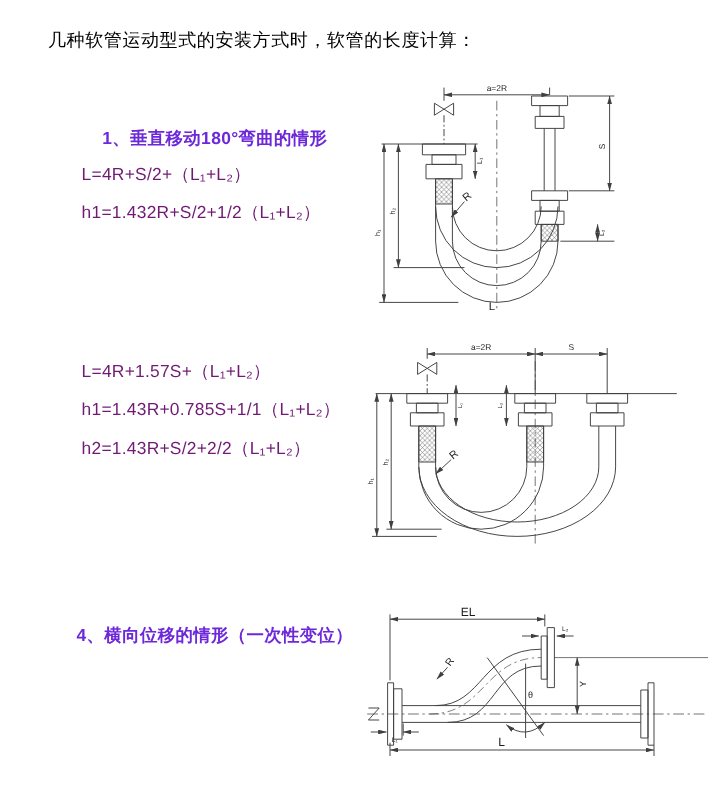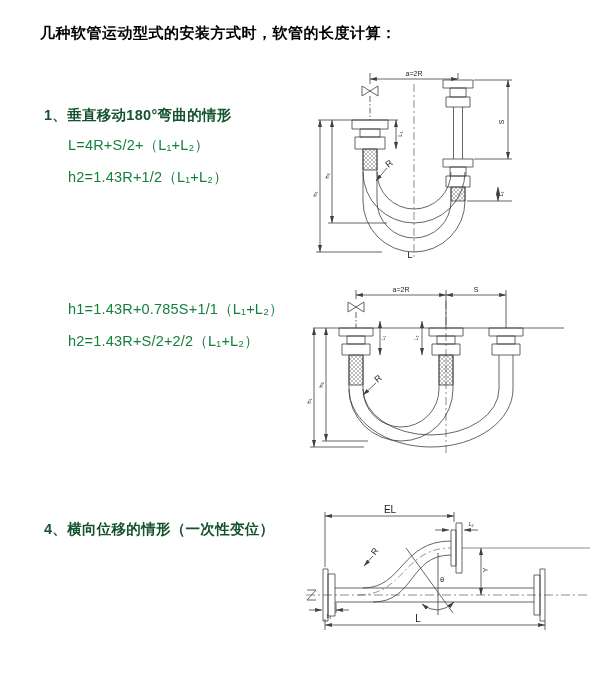--- a/index.html
+++ b/index.html
@@ -6,51 +6,52 @@
   .page{
     position:relative;
     width:600px;height:675px;
     background:#ffffff;
     font-family:"Liberation Sans","DejaVu Sans",sans-serif;
     color:#111;
     overflow:hidden;
   }
   .title{
     position:absolute;left:40px;top:24px;
-    font-size:15px;font-weight:bold;letter-spacing:.5px;color:#000;
+    font-size:15px;font-weight:normal;letter-spacing:.5px;color:#000;
   }
   .sec{position:absolute;left:44px;width:270px;}
   .sec h2{
     margin:0 0 11px 0;
-    font-size:14.5px;font-weight:bold;color:#14532d;letter-spacing:.3px;
+    font-size:14.5px;font-weight:bold;color:#6d28d9;letter-spacing:.3px;text-align:center;
   }
   .sec p.formula{
     margin:0 0 13px 24px;
-    font-size:14.5px;font-weight:400;color:#15803d;letter-spacing:.2px;
+    font-size:14.5px;font-weight:400;color:#701a75;letter-spacing:.2px;
     white-space:nowrap;
   }
   svg.diag{position:absolute;overflow:visible;}
   svg.diag *{vector-effect:non-scaling-stroke;}
   .dg{stroke:#3f3f3f;stroke-width:.8;fill:none;}
   .dtext{fill:#1c1c1c;stroke:none;font-family:"Liberation Sans","DejaVu Sans",sans-serif;}
 </style>
 </head>
 <body>
 
 <div class="page">
 
   <div class="title">几种软管运动型式的安装方式时，软管的长度计算：</div>
 
   <section class="sec" style="top:106px">
     <h2>1、垂直移动180°弯曲的情形</h2>
     <p class="formula">L=4R+S/2+（L₁+L₂）</p>
-    <p class="formula">h2=1.43R+1/2（L₁+L₂）</p>
+    <p class="formula">h1=1.432R+S/2+1/2（L₁+L₂）</p>
   </section>
 
   <section class="sec" style="top:300px">
+    <p class="formula">L=4R+1.57S+（L₁+L₂）</p>
     <p class="formula">h1=1.43R+0.785S+1/1（L₁+L₂）</p>
     <p class="formula">h2=1.43R+S/2+2/2（L₁+L₂）</p>
   </section>
 
   <section class="sec" style="top:520px">
     <h2>4、横向位移的情形（一次性变位）</h2>
   </section>
 
   <svg class="diag" style="left:312px;top:64px" width="272" height="198" viewBox="0 0 272 198">
     <defs>

